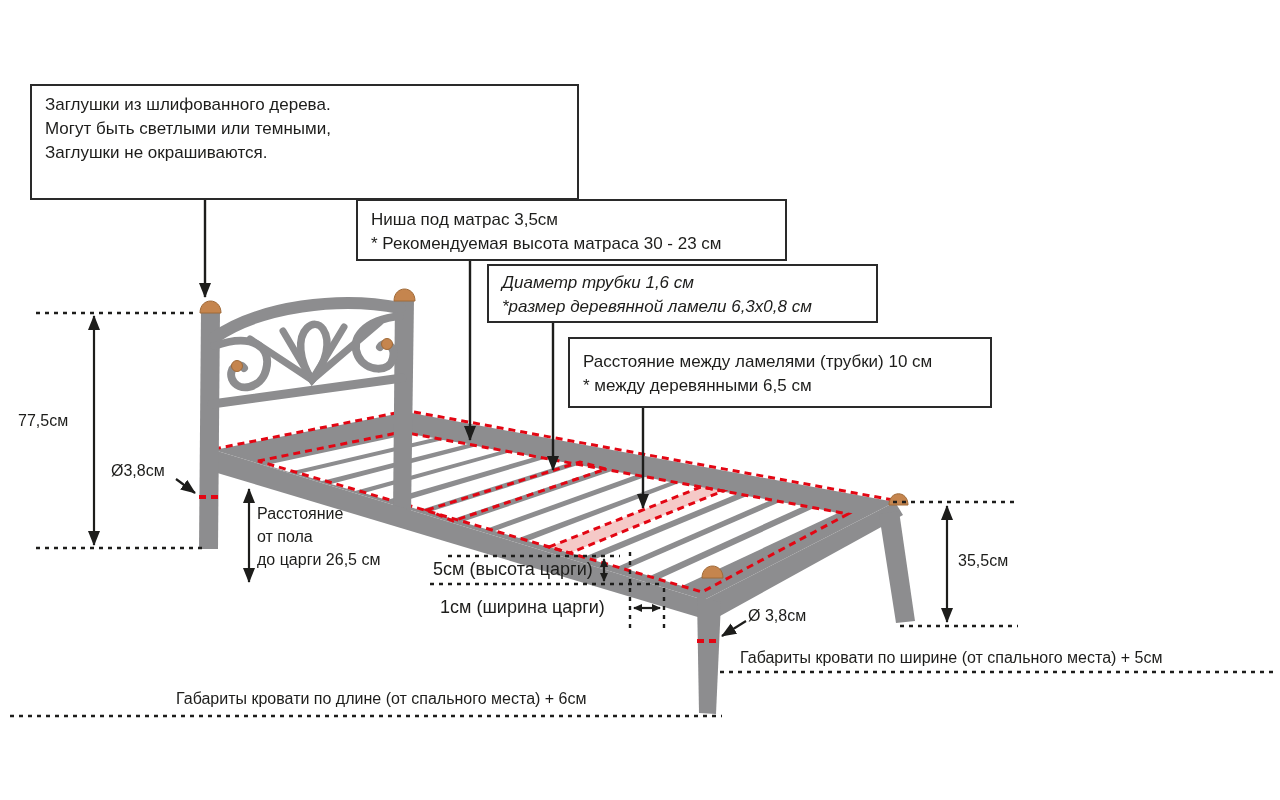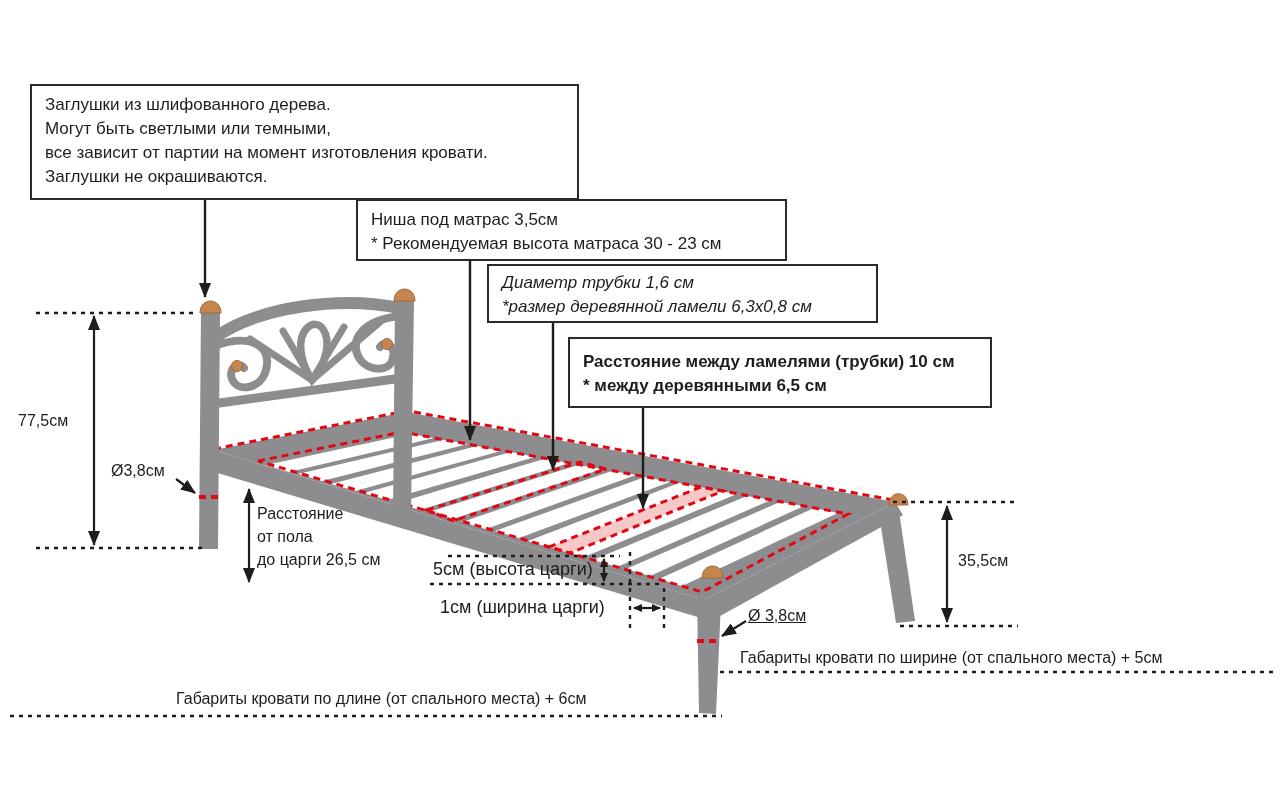--- a/index.html
+++ b/index.html
@@ -145,41 +145,40 @@
       <line class="connector" x1="470" y1="257" x2="470" y2="440" marker-end="url(#ah)"></line>
       <line class="connector" x1="553" y1="319" x2="553" y2="470" marker-end="url(#ah)"></line>
       <line class="connector" x1="643" y1="404" x2="643" y2="508" marker-end="url(#ah)"></line>
     </g>
   </svg>
 
   <div class="callout" style="left:30px;top:84px;width:545px;height:112px;">
     <div class="pad">
       <div>Заглушки из шлифованного дерева.</div>
       <div>Могут быть светлыми или темными,</div>
-      <div>все зависит от партии на момент изготовления кровати.</div>
       <div>Заглушки не окрашиваются.</div>
     </div>
   </div>
 
   <div class="callout" style="left:332px;top:199px;width:427px;height:58px;margin-left:24px;">
     <div class="pad">
       <div>Ниша под матрас 3,5см</div>
       <div>* Рекомендуемая высота матраса 30 - 23 см</div>
     </div>
   </div>
 
   <div class="callout" style="left:487px;top:264px;width:387px;height:55px;font-style:italic;">
     <div class="pad" style="padding-top:5px;">
       <div>Диаметр трубки 1,6 см</div>
       <div>*размер деревянной ламели 6,3х0,8 см</div>
     </div>
   </div>
 
   <div class="callout" style="left:568px;top:337px;width:420px;height:67px;">
-    <div class="pad" style="padding-top:11px;font-weight:bold;">
+    <div class="pad" style="padding-top:11px;">
       <div>Расстояние между ламелями (трубки) 10 см</div>
       <div>* между деревянными 6,5 см</div>
     </div>
   </div>
 
   <div class="dimlabel" style="left:18px;top:409px;">77,5см</div>
 
   <div class="dimlabel" style="left:111px;top:459px;">Ø3,8см</div>
 
   <div class="dimlabel" style="left:257px;top:502px;">
@@ -187,19 +186,19 @@
     <div>от пола</div>
     <div>до царги 26,5 см</div>
   </div>
 
   <div class="dimlabel small" style="left:433px;top:558px;">5см (высота царги)</div>
 
   <div class="dimlabel small" style="left:440px;top:596px;">1см (ширина царги)</div>
 
   <div class="dimlabel" style="left:958px;top:549px;">35,5см</div>
 
-  <div class="dimlabel" style="left:748px;top:604px;text-decoration:underline;">Ø 3,8см</div>
+  <div class="dimlabel" style="left:748px;top:604px;">Ø 3,8см</div>
 
   <div class="dimlabel" style="left:740px;top:646px;">Габариты кровати по ширине (от спального места) + 5см</div>
 
   <div class="dimlabel" style="left:176px;top:687px;">Габариты кровати по длине (от спального места) + 6см</div>
 
 </div>
 
 </body></html>

